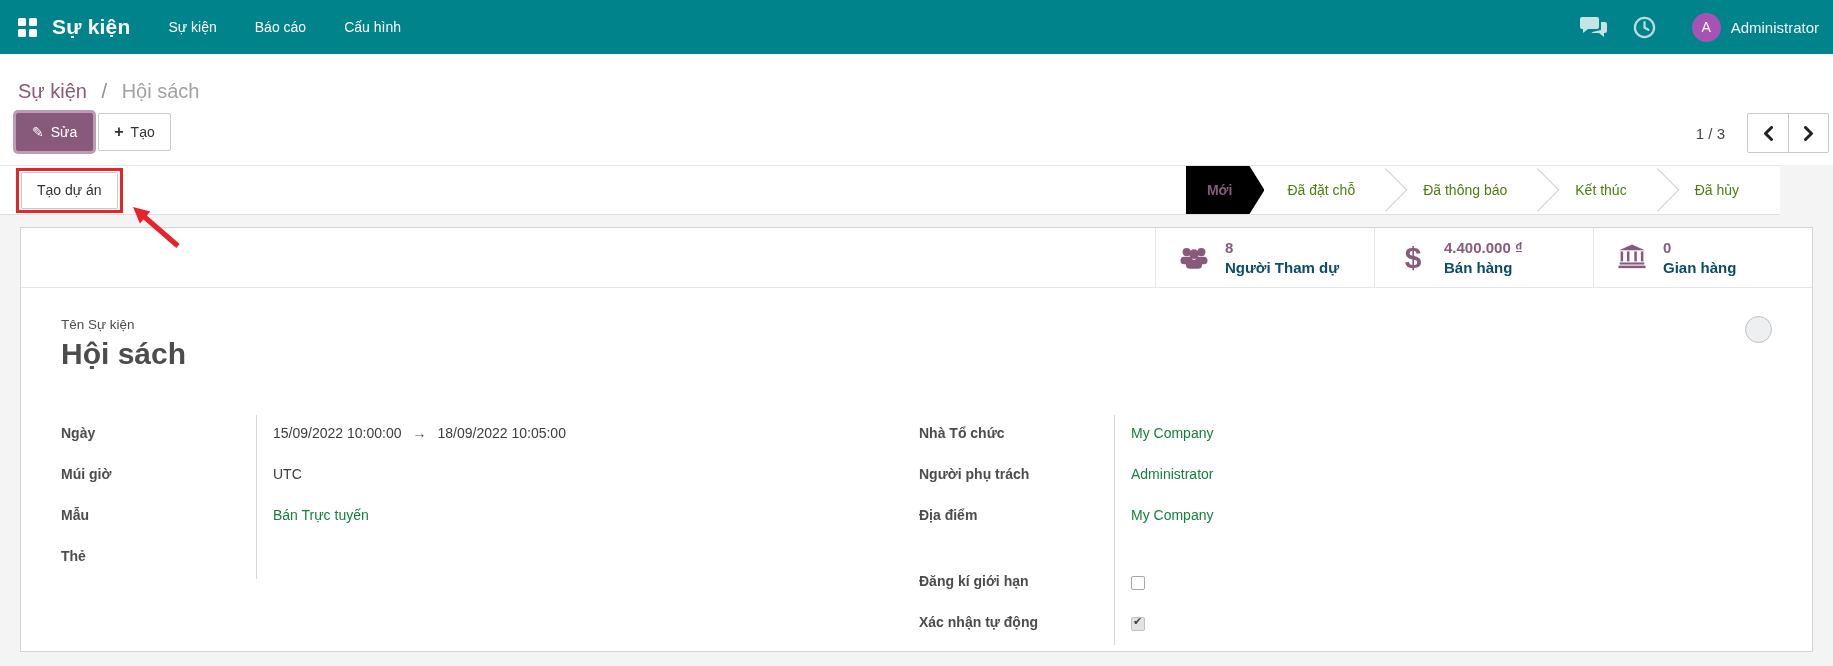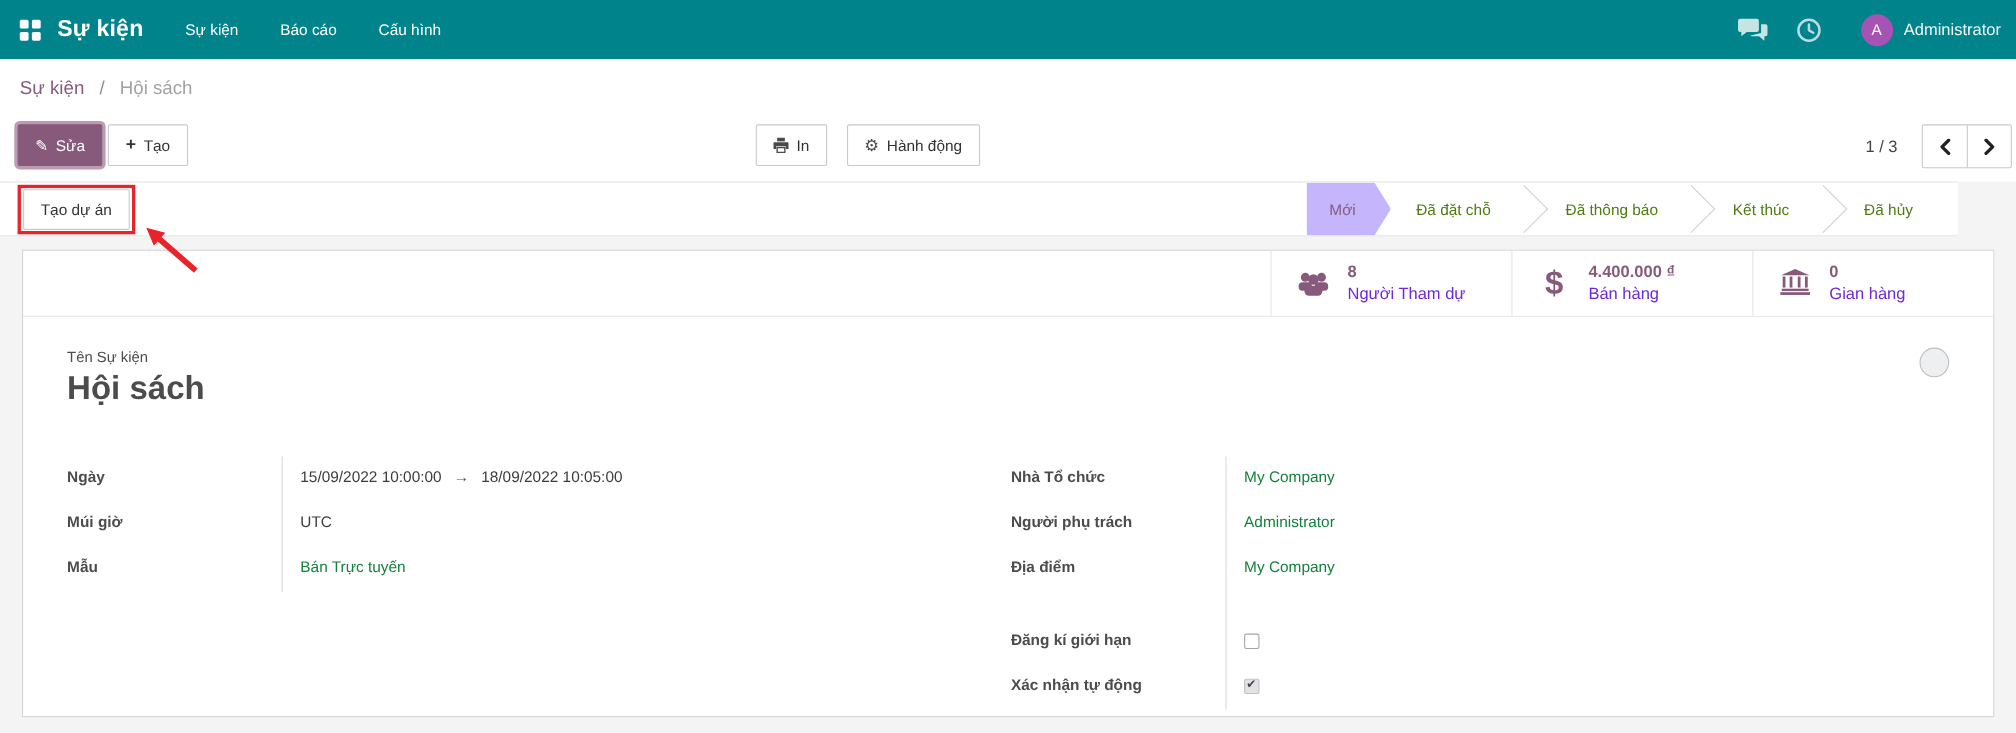--- a/index.html
+++ b/index.html
@@ -22,21 +22,21 @@
   .menu-item { font-size:14px; margin-right:38px; cursor:pointer; }
   .topbar-right { margin-left:auto; display:flex; align-items:center; }
   .tb-icon { margin-left:26px; cursor:pointer; display:flex; align-items:center; }
   .avatar-group { display:flex; align-items:center; margin-left:36px; cursor:pointer; }
   .avatar { width:29px; height:29px; border-radius:50%; background:#a653b5; color:#fff;
     display:flex; align-items:center; justify-content:center; font-size:14px; }
   .username { margin-left:10px; font-size:15px; color:#f2f7f7; }
 
   
   .control-panel { position:absolute; top:54px; left:0; width:1833px; height:111px; background:#fff; }
-  .breadcrumb { padding:16px 0 0 18px; font-size:17px; }
+  .breadcrumb { padding:16px 0 0 18px; font-size:20px;margin-top:10px; }
   .breadcrumb .bc-parent { color:#875a7b; cursor:pointer; }
   .breadcrumb .bc-sep { color:#8f8f8f; margin:0 9px; }
   .breadcrumb .bc-current { color:#a2a2a2; }
   .cp-buttons { position:absolute; top:59px; left:16px; display:flex; }
   .btn { height:38px; display:inline-flex; align-items:center; padding:0 15px;
     font-size:14px; border-radius:2px; border:1px solid #c9c9c9; background:#fff;
     color:#333; cursor:pointer; white-space:nowrap; }
   .btn .btn-ic { margin-right:7px; display:inline-flex; align-items:center; }
   .btn-primary { background:#875a7b; border-color:#875a7b; color:#fff;
     box-shadow:0 0 0 3px #bd9cb2; margin-right:5px; }
@@ -49,41 +49,41 @@
 
   
   .statusbar { position:absolute; top:165px; left:0; width:1780px; height:50px; background:#fff;
     border-top:1px solid #e4e4e4; border-bottom:1px solid #dfdfdf;
     display:flex; align-items:center; padding-left:16px; }
   .action-wrap { position:relative; padding:4px 5px; }
   .annotation-rect { position:absolute; inset:0; border:3px solid #e8242a; pointer-events:none; z-index:40; }
   .btn-stat-action { height:37px; }
   .stages { margin-left:auto; display:flex; align-items:stretch; height:48px; padding-right:20px; }
   .stage { display:flex; align-items:center; padding:0 21px; font-size:14px; color:#4d7c0f; cursor:pointer; }
-  .stage.active { background:#c4b5fd; color:#875a7b; font-weight:400;
+  .stage.active { background:#000000; color:#875a7b; font-weight:700;
     padding-right:32px; margin-right:2px;
     clip-path:polygon(0 0, calc(100% - 15px) 0, 100% 50%, calc(100% - 15px) 100%, 0 100%); }
   .stage-sep { width:26px; position:relative; }
   .stage-sep::before { content:""; position:absolute; top:50%; left:-6px; width:30px; height:30px;
     border-top:1px solid #d0d0d0; border-right:1px solid #d0d0d0;
     transform:translateY(-50%) rotate(45deg); }
 
   
   .content { position:absolute; top:215px; left:0; width:1833px; height:451px; background:#f4f4f4; }
   .sheet { position:absolute; top:12px; left:20px; width:1793px; height:425px;
     background:#fff; border:1px solid #d4d4d4; }
   .button-box { position:absolute; top:0; left:0; right:0; height:60px;
     border-bottom:1px solid #e6e6e6; display:flex; justify-content:flex-end; }
   .stat-btn { width:219px; border-left:1px solid #e6e6e6; display:flex; align-items:center;
     padding-left:20px; cursor:pointer; background:#fff; }
   .stat-icon { width:36px; display:flex; justify-content:center; color:#875a7b; flex:none; }
   .dollar-glyph { font-size:30px; font-weight:700; color:#875a7b; line-height:1; }
   .stat-text { margin-left:13px; display:flex; flex-direction:column; line-height:1.3; font-size:15px; }
   .stat-value { color:#875a7b; font-weight:700; }
-  .stat-label { color:#6d28d9; }
+  .stat-label { color:#0c4a6e;font-weight:bold; }
 
   .title-block { position:absolute; top:89px; left:40px; }
   .name-label { font-size:13.5px; font-weight:400; color:#4c4c4c; }
   .name-value { font-size:30px; font-weight:700; color:#4c4c4c; margin-top:5px; }
   .kanban-circle { position:absolute; top:88px; left:1724px; width:27px; height:27px;
     border-radius:50%; background:#edeff0; border:1px solid #bfbfbf; cursor:pointer; }
 
   .group { position:absolute; top:187px; }
   .group-left  { left:40px;  width:812px; }
   .group-right { left:898px; width:840px; }
@@ -146,36 +146,20 @@
     <button class="btn btn-primary">
       <span class="btn-ic">✎</span>
       <span>Sửa</span>
     </button>
     <button class="btn">
       <span class="btn-ic" style="font-weight:700;font-size:16px;">+</span>
       <span>Tạo</span>
     </button>
   </div>
 
-  <div class="cp-center">
-    <button class="btn">
-      <span class="btn-ic">
-        <svg width="14" height="14" viewBox="0 0 16 16">
-          <rect x="4" y="0" width="8" height="4" fill="#4a4a4a"></rect>
-          <path d="M1 5h14a1 1 0 0 1 1 1v6h-3v-3H3v3H0V6a1 1 0 0 1 1-1z" fill="#4a4a4a"></path>
-          <rect x="4" y="10.5" width="8" height="5" fill="none" stroke="#4a4a4a" stroke-width="1.4"></rect>
-        </svg>
-      </span>
-      <span>In</span>
-    </button>
-    <button class="btn">
-      <span class="btn-ic" style="font-size:15px;color:#4a4a4a;">⚙</span>
-      <span>Hành động</span>
-    </button>
-  </div>
 
   <div class="pager">
     <span class="pager-count">1 / 3</span>
     <span class="pager-btns">
       <span class="pager-btn">
         <svg width="11" height="15" viewBox="0 0 11 15">
             <path d="M8.5 1.5 L2.5 7.5 L8.5 13.5" fill="none" stroke="#222" stroke-width="3" stroke-linecap="round" stroke-linejoin="round"></path>
           </svg>
       </span>
       <span class="pager-btn">
@@ -266,20 +250,24 @@
         </div>
       </div>
       <div class="frow">
         <div class="flabel">Múi giờ</div>
         <div class="fvalue">UTC</div>
       </div>
       <div class="frow">
         <div class="flabel">Mẫu</div>
         <div class="fvalue"><span class="link">Bán Trực tuyến</span></div>
       </div>
+      <div class="frow">
+        <div class="flabel">Thẻ</div>
+        <div class="fvalue"></div>
+      </div>
     </div>
 
     <div class="group group-right">
       <div class="frow">
         <div class="flabel">Nhà Tổ chức</div>
         <div class="fvalue"><span class="link">My Company</span></div>
       </div>
       <div class="frow">
         <div class="flabel">Người phụ trách</div>
         <div class="fvalue"><span class="link">Administrator</span></div>

